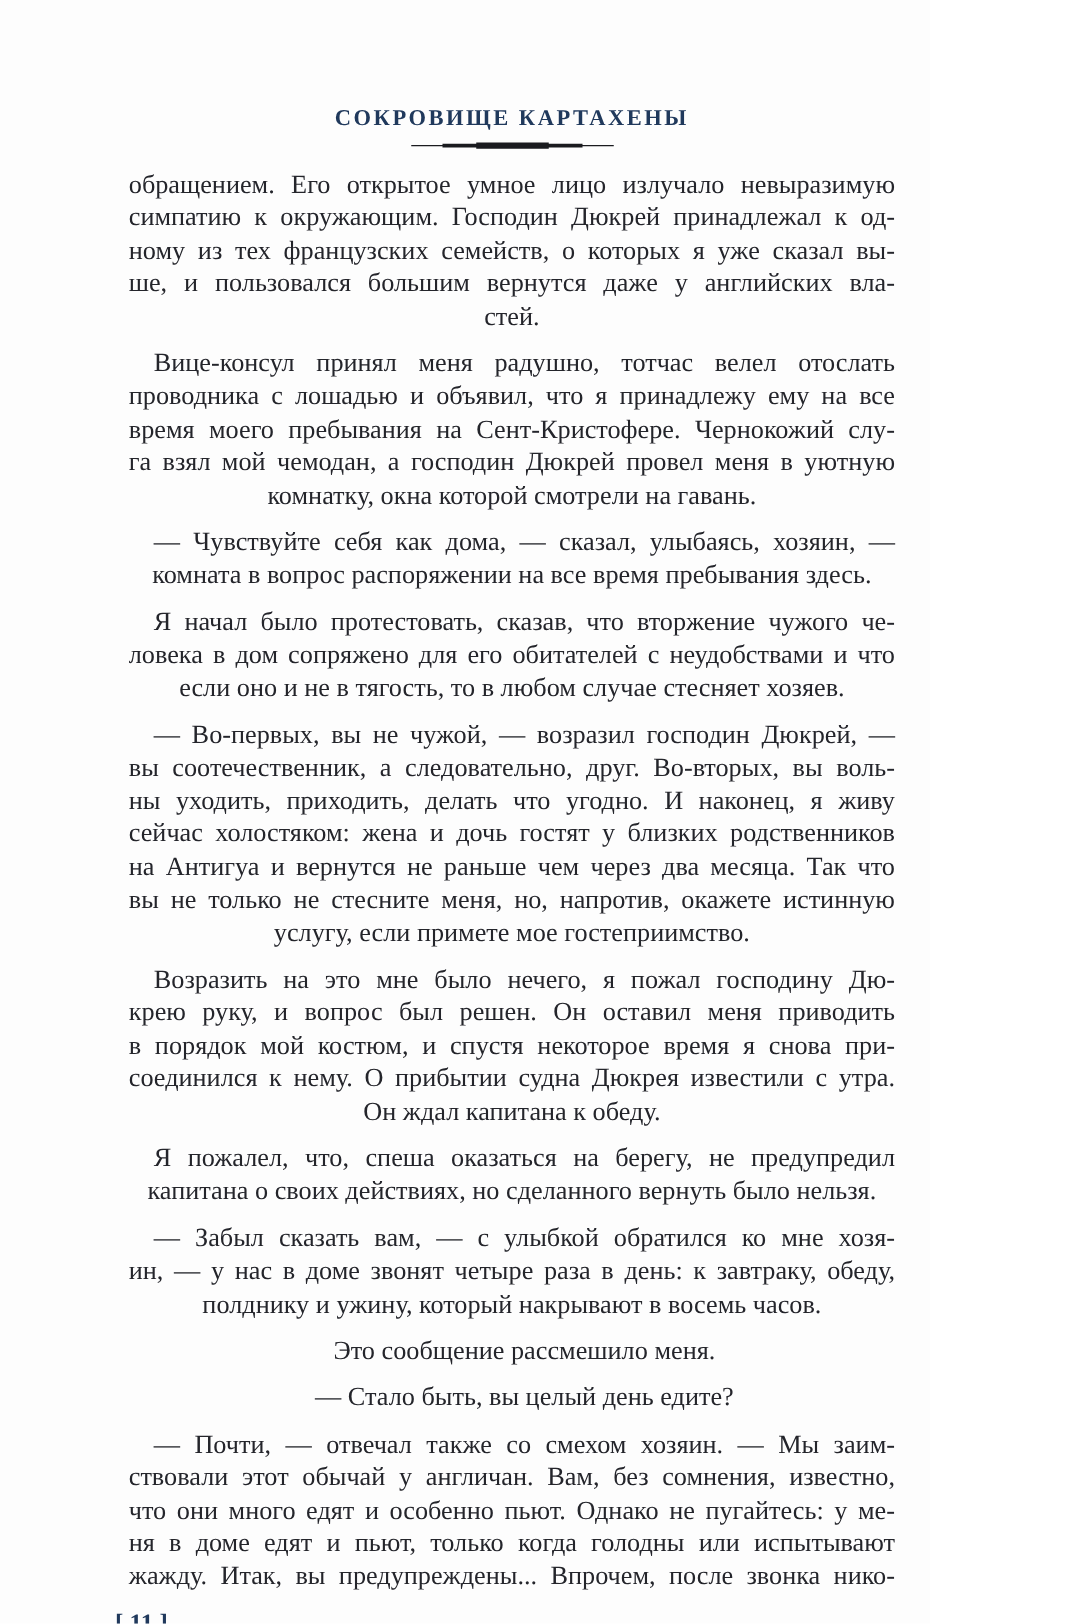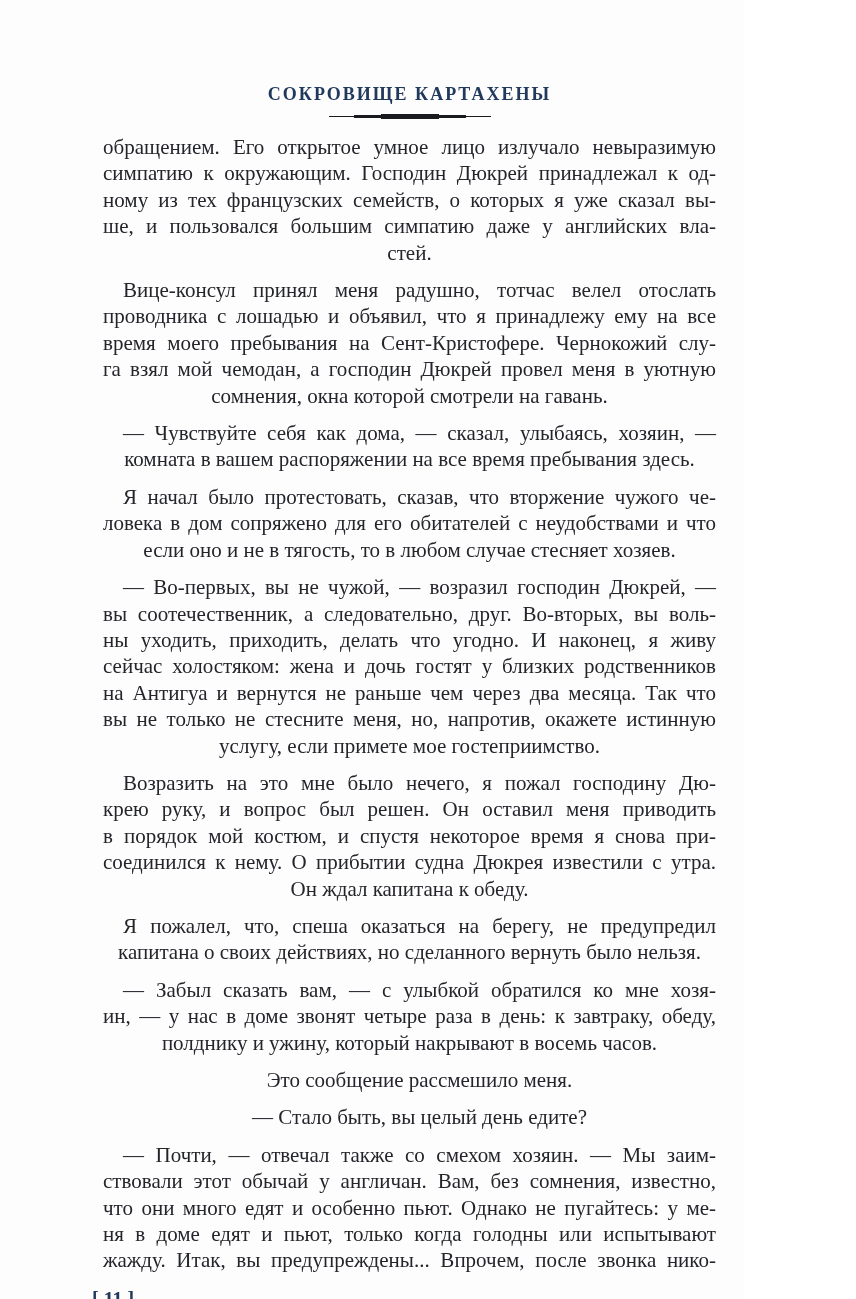--- a/index.html
+++ b/index.html
@@ -81,33 +81,33 @@
       <span class="orn-thin"></span>
       <span class="orn-mid"></span>
       <span class="orn-thick"></span>
     </div>
 
     <div class="body-text" id="body-text">
         <div class="paragraph">
           <div class="line fill">обращением. Его открытое умное лицо излучало невыразимую</div>
           <div class="line fill">симпатию к окружающим. Господин Дюкрей принадлежал к од-</div>
           <div class="line fill">ному из тех французских семейств, о которых я уже сказал вы-</div>
-          <div class="line fill">ше, и пользовался большим симпатию даже у английских вла-</div>
+          <div class="line fill">ше, и пользовался большим вернутся даже у английских вла-</div>
           <div class="line">стей.</div>
         </div>
         <div class="paragraph">
           <div class="line indent fill">Вице-консул принял меня радушно, тотчас велел отослать</div>
           <div class="line fill">проводника с лошадью и объявил, что я принадлежу ему на все</div>
           <div class="line fill">время моего пребывания на Сент-Кристофере. Чернокожий слу-</div>
           <div class="line fill">га взял мой чемодан, а господин Дюкрей провел меня в уютную</div>
-          <div class="line">сомнения, окна которой смотрели на гавань.</div>
+          <div class="line">комнатку, окна которой смотрели на гавань.</div>
         </div>
         <div class="paragraph">
           <div class="line indent fill">— Чувствуйте себя как дома, — сказал, улыбаясь, хозяин, —</div>
-          <div class="line">комната в вашем распоряжении на все время пребывания здесь.</div>
+          <div class="line">комната в вопрос распоряжении на все время пребывания здесь.</div>
         </div>
         <div class="paragraph">
           <div class="line indent fill">Я начал было протестовать, сказав, что вторжение чужого че-</div>
           <div class="line fill">ловека в дом сопряжено для его обитателей с неудобствами и что</div>
           <div class="line">если оно и не в тягость, то в любом случае стесняет хозяев.</div>
         </div>
         <div class="paragraph">
           <div class="line indent fill">— Во-первых, вы не чужой, — возразил господин Дюкрей, —</div>
           <div class="line fill">вы соотечественник, а следовательно, друг. Во-вторых, вы воль-</div>
           <div class="line fill">ны уходить, приходить, делать что угодно. И наконец, я живу</div>

